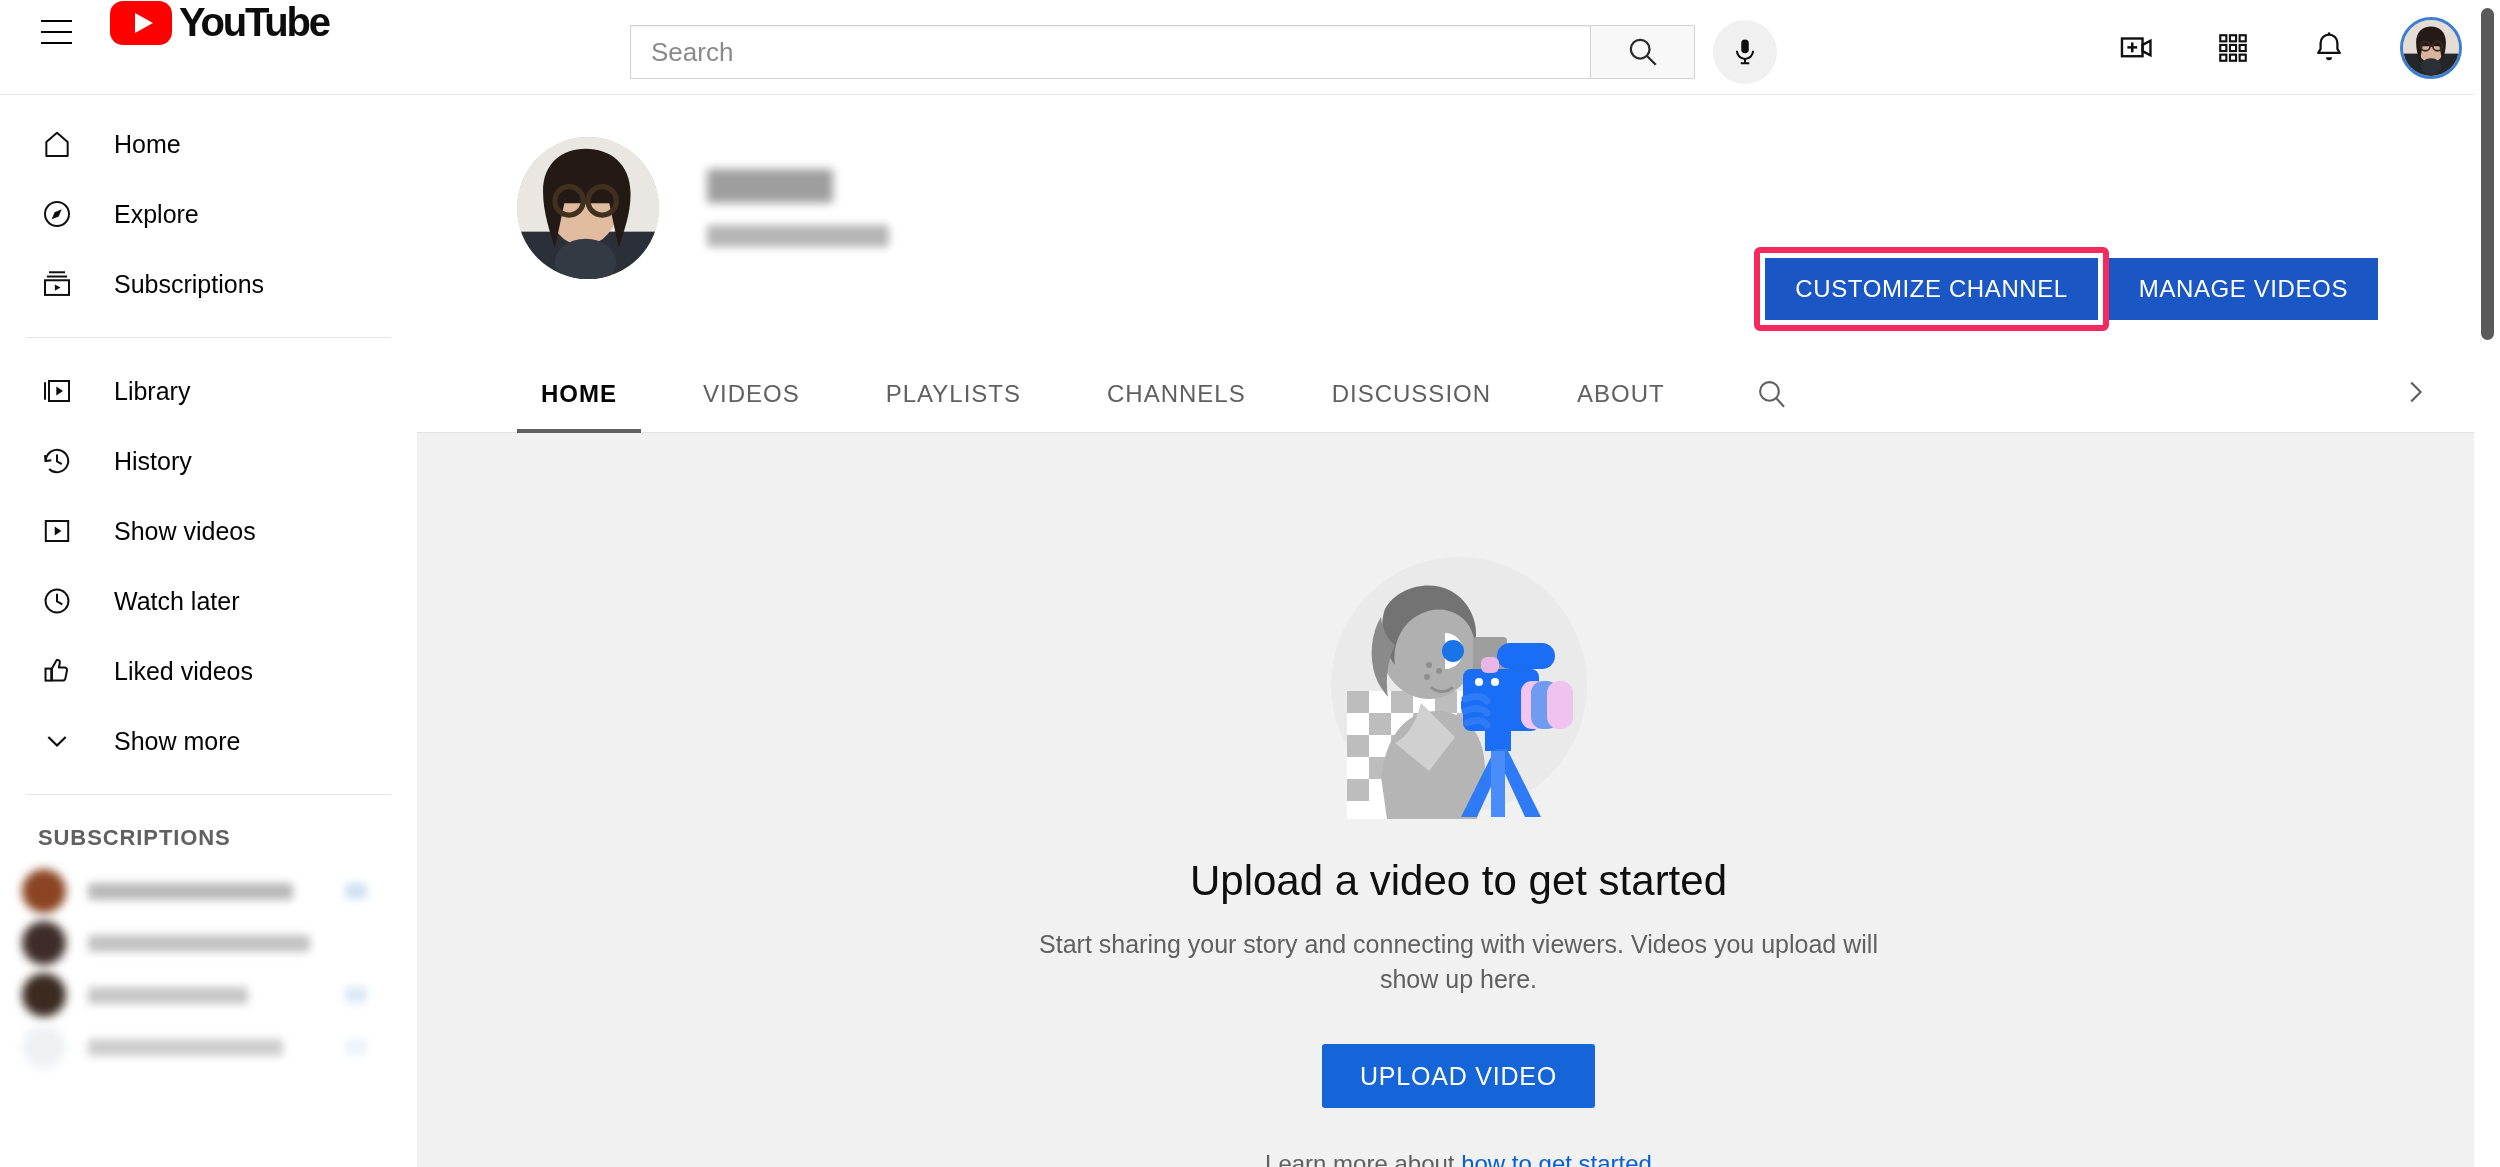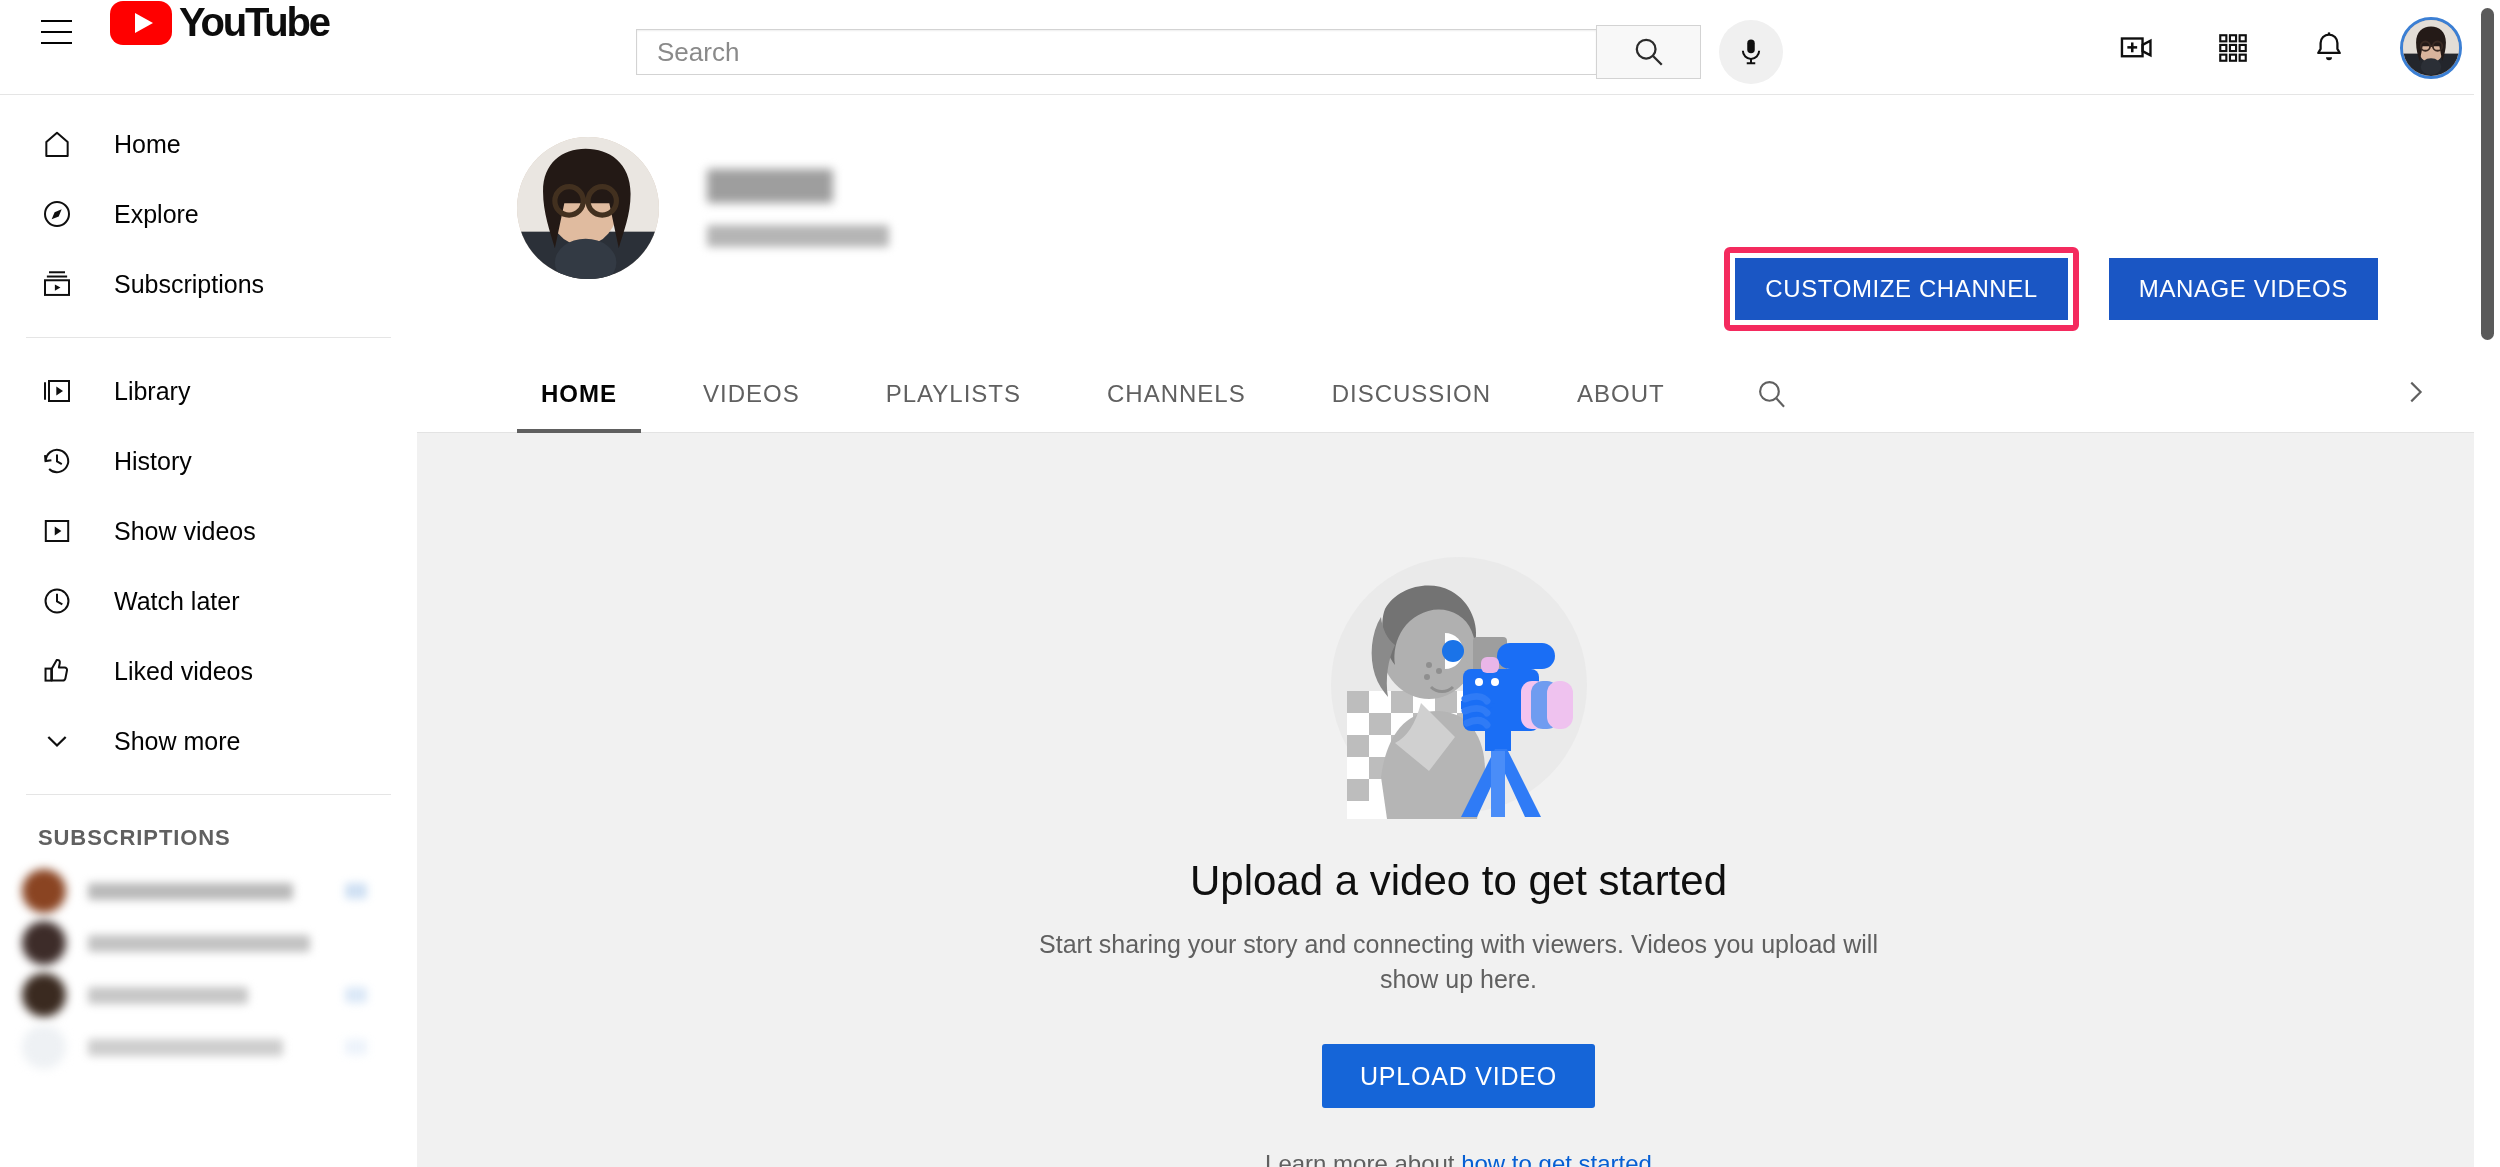--- a/index.html
+++ b/index.html
@@ -40,24 +40,24 @@
     border-top: 10px solid transparent;
     border-bottom: 10px solid transparent;
   }
   .yt-logo-text {
     font-size: 40px; font-weight: bold; color: #0d0d0d;
     letter-spacing: -2.2px; font-family: "Liberation Sans", sans-serif;
   }
 
   .search-wrap { position: absolute; left: 630px; top: 20px; display: flex; align-items: center; }
   .search-box {
-    width: 960px; height: 46px;
+    width: 960px; height: 54px;
     border: 1px solid #d3d3d3; border-right: none;
     background: #fff; display: flex; align-items: center;
-    padding-left: 20px; box-shadow: inset 0 1px 2px rgba(0,0,0,.07); margin-left: 6px;
+    padding-left: 20px; box-shadow: inset 0 1px 2px rgba(0,0,0,.07);
   }
   .search-box input {
     border: none; outline: none; width: 100%;
     font-size: 26px; color: #222; font-family: "Liberation Sans", sans-serif;
     background: transparent;
   }
   .search-box input::placeholder { color: #8a8a8a; }
   .search-btn {
     width: 105px; height: 54px; background: #f8f8f8;
     border: 1px solid #d3d3d3; display: flex;
@@ -115,21 +115,21 @@
   .annot {
     border: 6px solid #f42a5e; border-radius: 6px; padding: 5px;
     display: inline-block; line-height: 0;
   }
   .btn-blue {
     background: #1a56c4; color: #ffffff; border: none;
     font-size: 24px; letter-spacing: .6px; font-weight: 500;
     padding: 0 30px; height: 62px; cursor: pointer;
     font-family: "Liberation Sans", sans-serif; white-space: nowrap;
   }
-  .btn-manage { margin-left: 30px; }
+  .btn-manage { margin-left: 0; }
 
   .tabs {
     background: #ffffff; height: 78px; display: flex; align-items: center;
     padding-left: 100px; border-bottom: 1px solid #e3e3e3; position: relative;
   }
   .tab {
     font-size: 24px; letter-spacing: 1px; color: #606060;
     padding: 0 24px; height: 78px; display: flex; align-items: center;
     cursor: pointer; position: relative; margin-right: 38px;
   }

